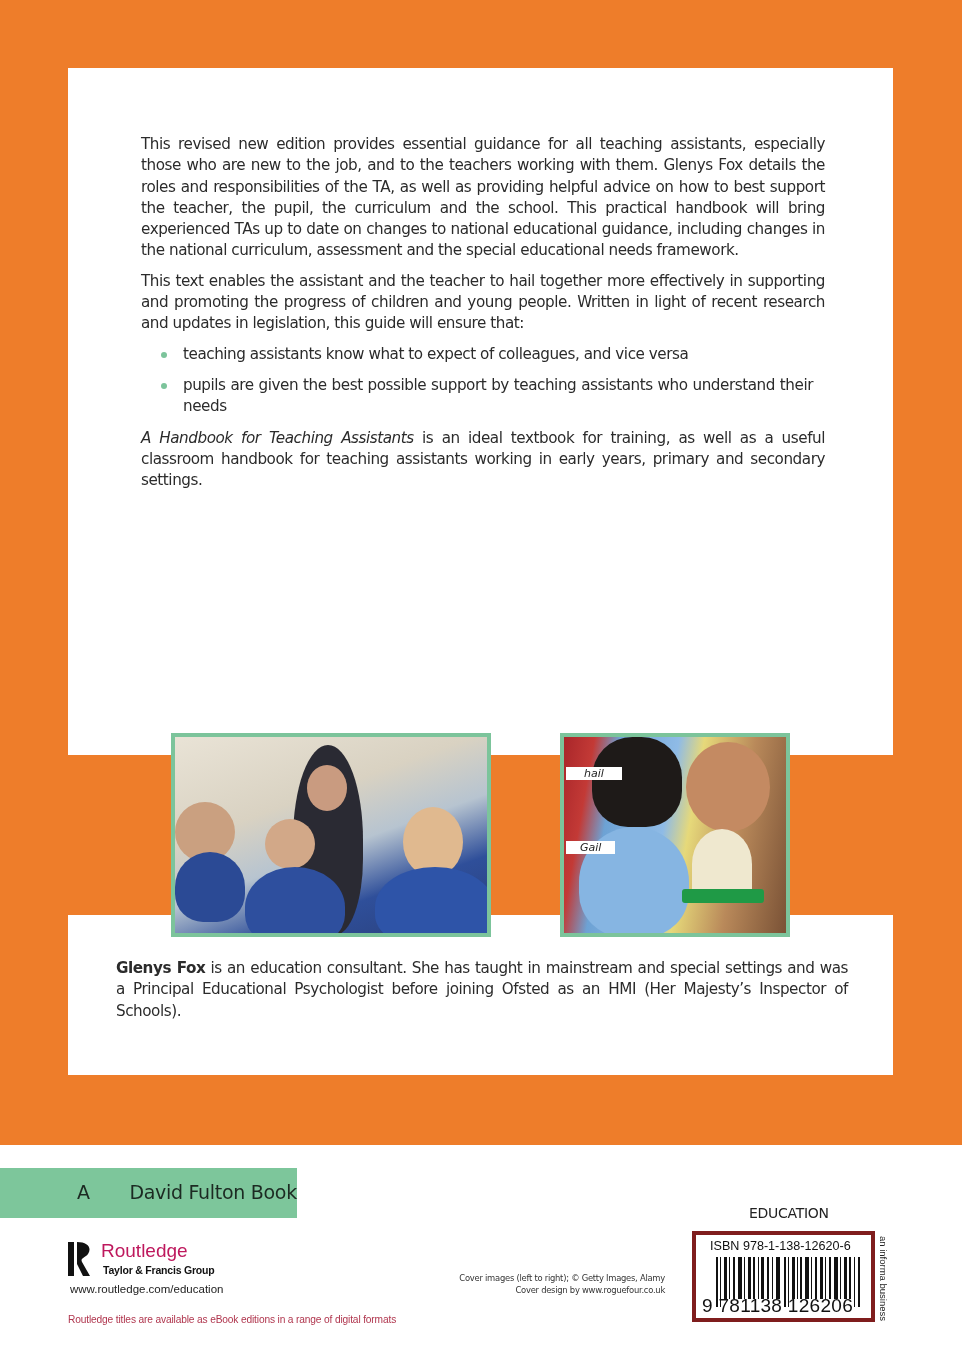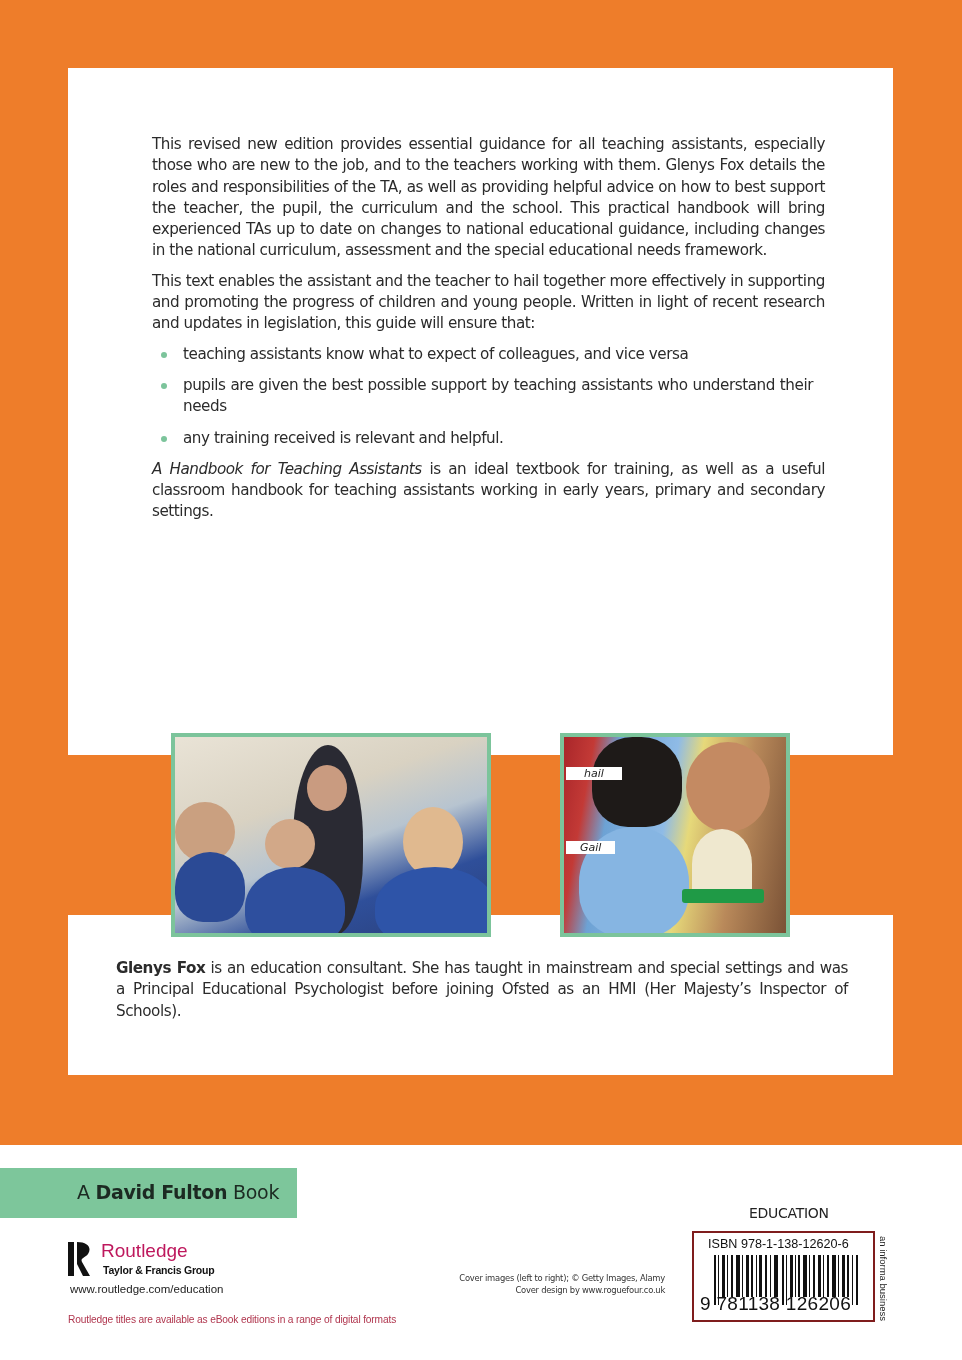--- a/index.html
+++ b/index.html
@@ -2,63 +2,62 @@
 <html><head>
 <meta charset="utf-8">
 <style>
   html,body{margin:0;padding:0;}
   body{width:962px;height:1360px;position:relative;overflow:hidden;background:#ffffff;font-family:"DejaVu Sans",sans-serif;}
   .orange-bg{position:absolute;left:0;top:0;width:962px;height:1145px;background:#EE7D2A;}
   .panel{position:absolute;background:#ffffff;}
   .panel-top{left:68px;top:68px;width:825px;height:687px;}
   .panel-bottom{left:68px;top:915px;width:825px;height:160px;}
   .blurb{position:absolute;left:137px;top:134px;width:688px;color:#2b2b2b;font-family:"DejaVu Sans",sans-serif;font-size:15.2px;line-height:21.3px;letter-spacing:-0.45px;text-align:justify;}
-  .blurb p{margin:0 0 9px 15px;}
+  .blurb p{margin:0 0 9px 4px;}
   .blurb ul{list-style:none;margin:0 0 7px 0;padding:0 0 0 46px;}
   .blurb li{position:relative;margin:0 12px 10px 0;}
   .bullet{position:absolute;left:-22px;top:8px;width:6px;height:6px;border-radius:50%;background:#7CC49B;}
   .italic{font-style:italic;}
   .photo{position:absolute;border:4px solid #7CC49B;box-sizing:border-box;overflow:hidden;}
   .photo-left{left:171px;top:733px;width:320px;height:204px;background:linear-gradient(160deg,#e9e3d6 0%,#d9d2c2 35%,#b7c4d0 55%,#2f4f9a 75%,#2a3f7a 100%);}
   .photo-right{left:560px;top:733px;width:230px;height:204px;background:linear-gradient(100deg,#a9262a 0%,#c33a36 12%,#6da2d4 22%,#8fbbe6 45%,#e6d97a 55%,#b9895a 75%,#7a5236 100%);}
   .figure{position:absolute;border-radius:50% 50% 40% 40%;}
   .author{position:absolute;left:116px;top:958px;width:732px;color:#2b2b2b;font-size:15.2px;line-height:21.3px;letter-spacing:-0.45px;text-align:justify;}
   .author b{font-weight:bold;}
   .banner{position:absolute;left:0;top:1168px;width:297px;height:50px;background:#7DC69B;}
   .banner-text{position:absolute;left:77px;top:13px;font-size:19px;color:#1c2a22;letter-spacing:-0.3px;white-space:nowrap;}
-  .banner-text b{font-weight:bold;}
+  .banner-text b{font-weight:normal;margin-left:34px;}
   .routledge-logo{position:absolute;left:68px;top:1240px;width:150px;height:40px;}
   .logo-mark{position:absolute;left:0;top:0;width:26px;height:38px;}
   .logo-name{position:absolute;left:33px;top:0px;font-family:"Liberation Sans",sans-serif;font-size:19px;color:#be185d;}
   .logo-sub{position:absolute;left:35px;top:24px;font-family:"Liberation Sans",sans-serif;font-size:10.5px;font-weight:bold;color:#111;white-space:nowrap;letter-spacing:-0.2px;}
   .url{position:absolute;left:70px;top:1283px;font-family:"Liberation Sans",sans-serif;font-size:11.5px;color:#222;}
   .ebook{position:absolute;left:68px;top:1314px;font-family:"Liberation Sans",sans-serif;font-size:10.2px;color:#b0364e;letter-spacing:-0.15px;white-space:nowrap;}
   .credits{position:absolute;left:440px;top:1272px;width:225px;text-align:right;font-size:8.4px;line-height:12px;color:#333;letter-spacing:-0.25px;}
   .category{position:absolute;left:749px;top:1205px;font-size:14px;color:#222;letter-spacing:-0.3px;}
-  .isbn-box{position:absolute;left:692px;top:1231px;width:183px;height:91px;border:2px solid #7f1d1d;box-sizing:border-box;background:#fff;}
+  .isbn-box{position:absolute;left:692px;top:1231px;width:183px;height:91px;border:4px solid #7f1d1d;box-sizing:border-box;background:#fff;}
   .isbn-text{position:absolute;left:14px;top:4px;font-family:"Liberation Sans",sans-serif;font-size:12.6px;color:#111;white-space:nowrap;}
   .barcode{position:absolute;left:18px;top:22px;width:150px;height:50px;}
   .barcode-digits{position:absolute;left:6px;top:60px;font-family:"Liberation Sans",sans-serif;font-size:19px;color:#111;letter-spacing:0.3px;white-space:nowrap;background:transparent;}
   .informa{position:absolute;left:877px;top:1236px;width:14px;height:90px;}
   .informa span{position:absolute;left:0;top:0;transform-origin:0 0;transform:translate(12px,0) rotate(90deg);font-family:"Liberation Sans",sans-serif;font-size:9.5px;color:#222;white-space:nowrap;}
 </style>
 </head>
 <body>
 
 <div class="orange-bg"></div>
 <div class="panel panel-top"></div>
 <div class="panel panel-bottom"></div>
 
 <div class="blurb">
   <p>This revised new edition provides essential guidance for all teaching assistants, especially those who are new to the job, and to the teachers working with them. Glenys Fox details the roles and responsibilities of the TA, as well as providing helpful advice on how to best support the teacher, the pupil, the curriculum and the school. This practical handbook will bring experienced TAs up to date on changes to national educational guidance, including changes in the national curriculum, assessment and the special educational needs framework.</p>
   <p>This text enables the assistant and the teacher to hail together more effectively in supporting and promoting the progress of children and young people. Written in light of recent research and updates in legislation, this guide will ensure that:</p>
   <ul>
     <li><span class="bullet"></span><span>teaching assistants know what to expect of colleagues, and vice versa</span></li>
     <li><span class="bullet"></span><span>pupils are given the best possible support by teaching assistants who understand their needs</span></li>
-    <li><span class="bullet"></span><span>any training received is relevant and helpful.</span></li>
   </ul>
   <p><span class="italic">A Handbook for Teaching Assistants</span><span> is an ideal textbook for training, as well as a useful classroom handbook for teaching assistants working in early years, primary and secondary settings.</span></p>
 </div>
 
 <div class="photo photo-left">
   <div class="figure" style="left:118px;top:8px;width:70px;height:190px;background:#2a2a33;"></div>
   <div class="figure" style="left:132px;top:28px;width:40px;height:46px;background:#c99b80;border-radius:50%;"></div>
   <div class="figure" style="left:90px;top:82px;width:50px;height:50px;background:#d2a888;border-radius:50%;"></div>
   <div class="figure" style="left:70px;top:130px;width:100px;height:80px;background:#2e4f9e;"></div>
   <div class="figure" style="left:228px;top:70px;width:60px;height:70px;background:#e0b98f;border-radius:50%;"></div>

